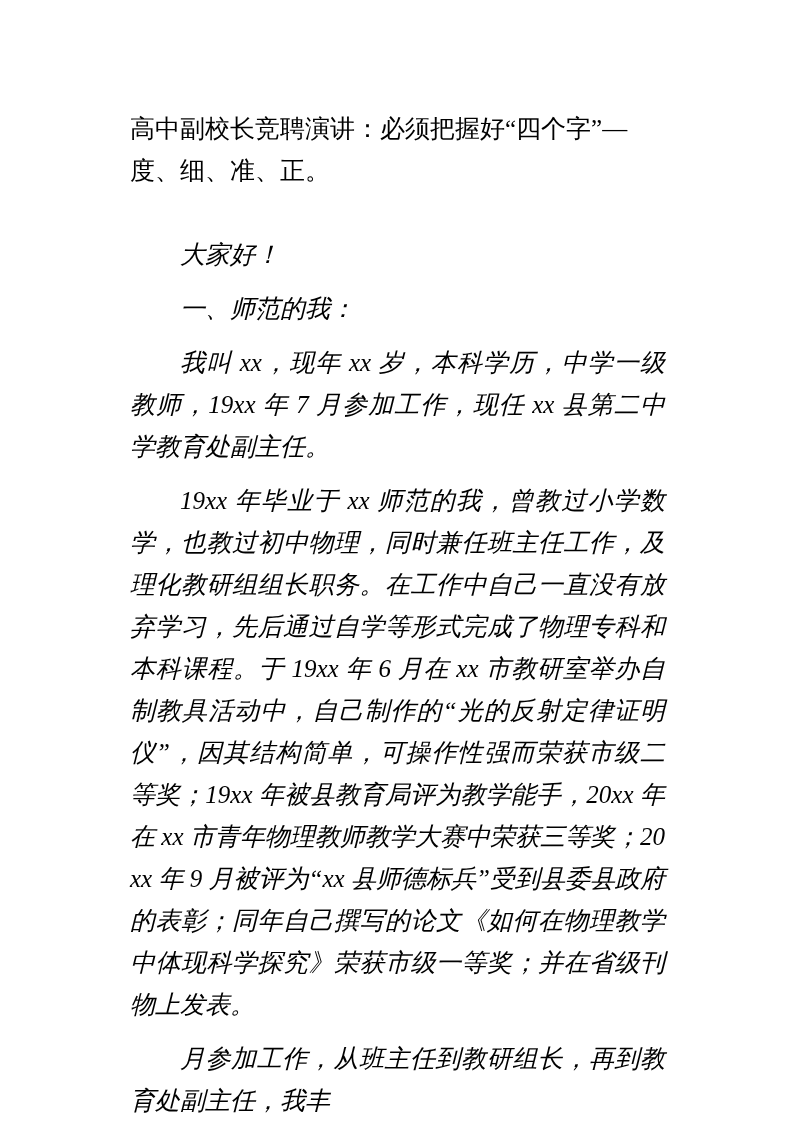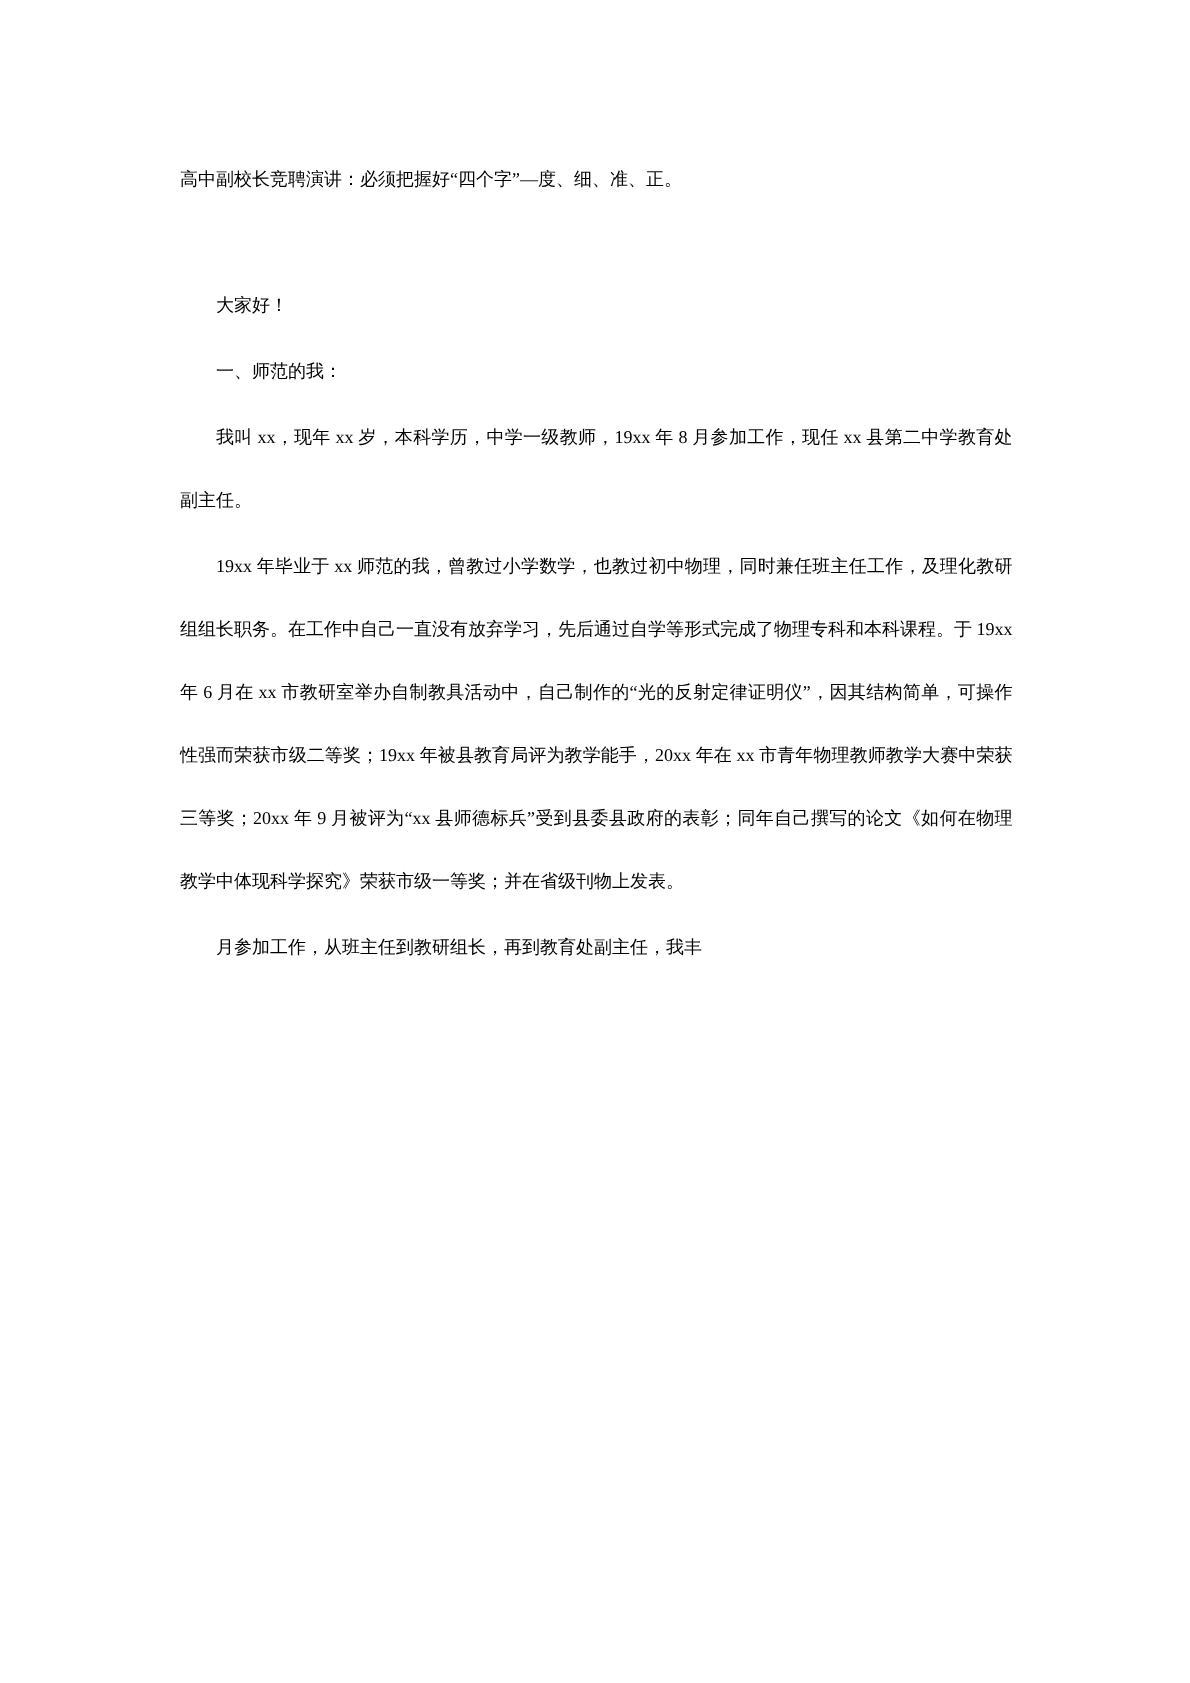--- a/index.html
+++ b/index.html
@@ -16,44 +16,45 @@
   }
   .page {
     box-sizing: border-box;
     width: 793px;
     height: 1122px;
     padding: 96px 116px 40px 118px;
     background: #ffffff;
     overflow: hidden;
   }
   p {
-    margin: 2px;
-    font-size: 12px;
+    margin: 12px;
+    font-size: 25px;
     line-height: 42px;
     text-align: justify;
     word-break: break-all;
   }
   .title {
     text-align: left;
     margin-bottom: 42px; 
   }
   .indent {
     text-indent: 2em;
+    font-style: italic;
   }
 </style>
 </head>
 <body>
 
 <div class="page">
   <p class="title">高中副校长竞聘演讲：必须把握好“四个字”—度、细、准、正。</p>
 
 
   <p class="para indent">大家好！</p>
 
 
   <p class="para indent">一、师范的我：</p>
 
-  <p class="para indent">我叫 xx，现年 xx 岁，本科学历，中学一级教师，19xx 年 8 月参加工作，现任 xx 县第二中学教育处副主任。</p>
+  <p class="para indent">我叫 xx，现年 xx 岁，本科学历，中学一级教师，19xx 年 7 月参加工作，现任 xx 县第二中学教育处副主任。</p>
 
   <p class="para indent">19xx 年毕业于 xx 师范的我，曾教过小学数学，也教过初中物理，同时兼任班主任工作，及理化教研组组长职务。在工作中自己一直没有放弃学习，先后通过自学等形式完成了物理专科和本科课程。于 19xx 年 6 月在 xx 市教研室举办自制教具活动中，自己制作的“光的反射定律证明仪”，因其结构简单，可操作性强而荣获市级二等奖；19xx 年被县教育局评为教学能手，20xx 年在 xx 市青年物理教师教学大赛中荣获三等奖；20xx 年 9 月被评为“xx 县师德标兵”受到县委县政府的表彰；同年自己撰写的论文《如何在物理教学中体现科学探究》荣获市级一等奖；并在省级刊物上发表。</p>
 
   <p class="para indent">月参加工作，从班主任到教研组长，再到教育处副主任，我丰</p>
 </div>
 
 </body></html>

